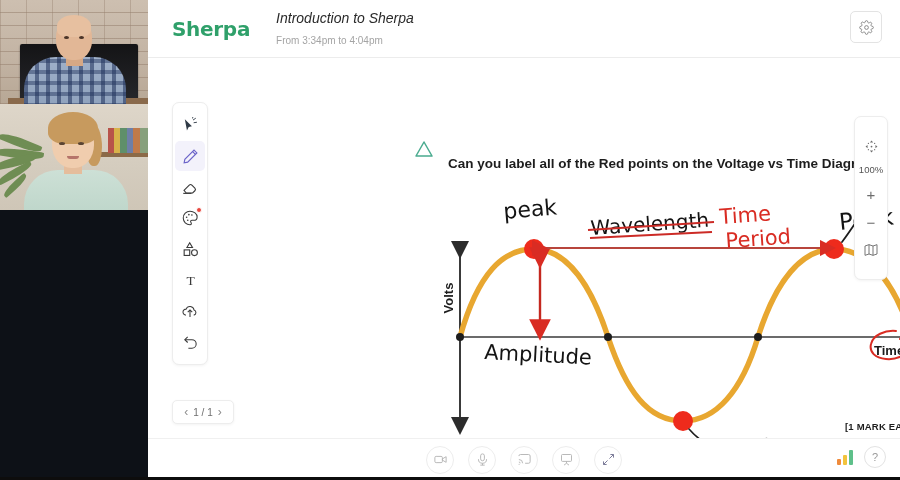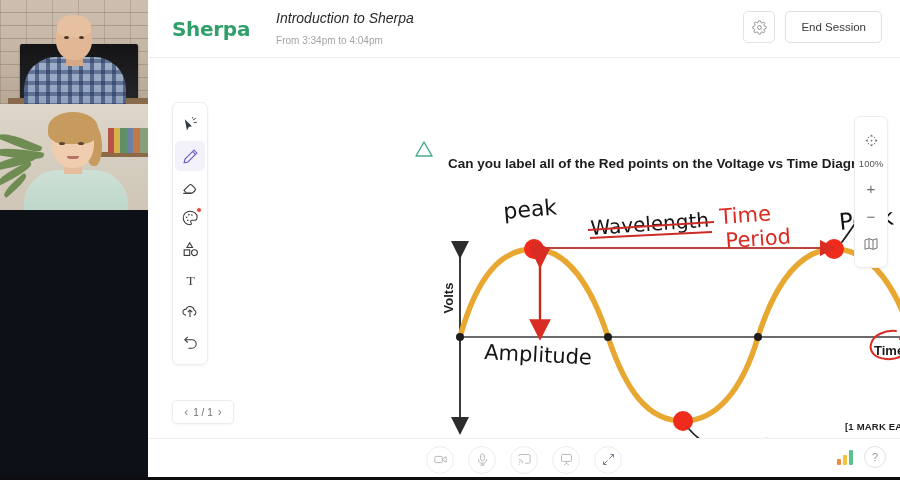--- a/index.html
+++ b/index.html
@@ -165,21 +165,21 @@
   .badge-dot {
     position: absolute; right: 3px; top: 4px; width: 6px; height: 6px;
     background: #e8453c; border-radius: 50%; border: 1px solid #fff;
   }
 
   
   .zoomdock {
     position: absolute; right: 12px; top: 58px; width: 34px;
     background: #fff; border: 1px solid #ededed; border-radius: 7px;
     display: flex; flex-direction: column; align-items: center;
-    padding: 10px 0; gap: 2px;
+    padding: 16px 0; gap: 2px;
     box-shadow: 0 1px 3px rgba(0,0,0,.05);
   }
   .zbtn {
     width: 28px; height: 26px; display: flex; align-items: center; justify-content: center;
     font-size: 15px; color: #6d6d6d; border-radius: 4px;
   }
   .zlevel { font-size: 9.5px; color: #555; padding: 3px 0 4px; }
 
   
   .pagenav {
@@ -285,21 +285,20 @@
         <div class="meeting-title">Introduction to Sherpa</div>
         <div class="meeting-sub">From 3:34pm to 4:04pm</div>
       </div>
       <div class="header-right">
         <div class="icon-btn">
           <svg width="15" height="15" viewBox="0 0 24 24" fill="none" stroke="#8b8b8b" stroke-width="1.6">
             <circle cx="12" cy="12" r="3"></circle>
             <path d="M19.4 15a1.65 1.65 0 00.33 1.82l.06.06a2 2 0 11-2.83 2.83l-.06-.06a1.65 1.65 0 00-1.82-.33 1.65 1.65 0 00-1 1.51V21a2 2 0 11-4 0v-.09A1.65 1.65 0 008.6 19.4a1.65 1.65 0 00-1.82.33l-.06.06a2 2 0 11-2.83-2.83l.06-.06a1.65 1.65 0 00.33-1.82 1.65 1.65 0 00-1.51-1H3a2 2 0 110-4h.09A1.65 1.65 0 004.6 8.6a1.65 1.65 0 00-.33-1.82l-.06-.06a2 2 0 112.83-2.83l.06.06a1.65 1.65 0 001.82.33H9a1.65 1.65 0 001-1.51V3a2 2 0 114 0v.09a1.65 1.65 0 001 1.51 1.65 1.65 0 001.82-.33l.06-.06a2 2 0 112.83 2.83l-.06.06a1.65 1.65 0 00-.33 1.82V9a1.65 1.65 0 001.51 1H21a2 2 0 110 4h-.09a1.65 1.65 0 00-1.51 1z"></path>
           </svg>
         </div>
-        <div class="end-btn">End Session</div>
       </div>
     </div>
 
     <div class="canvas-wrap">
 
       <div class="tri-mark">
         <svg width="20" height="18" viewBox="0 0 20 18">
           <path d="M10 2 L18 16 L2 16 Z" fill="none" stroke="#4aab8f" stroke-width="1.5" stroke-linejoin="round"></path>
         </svg>
       </div>

